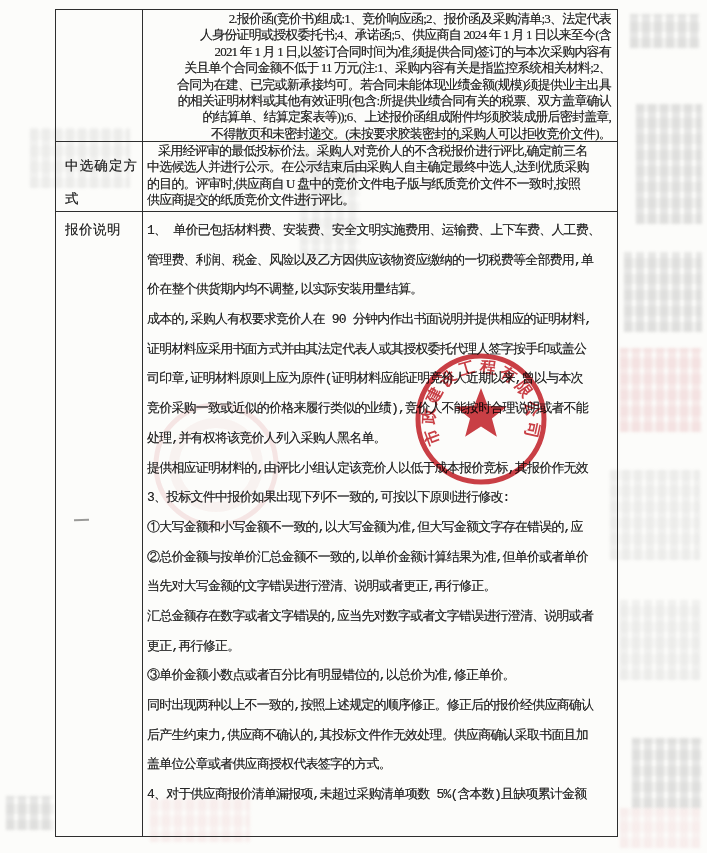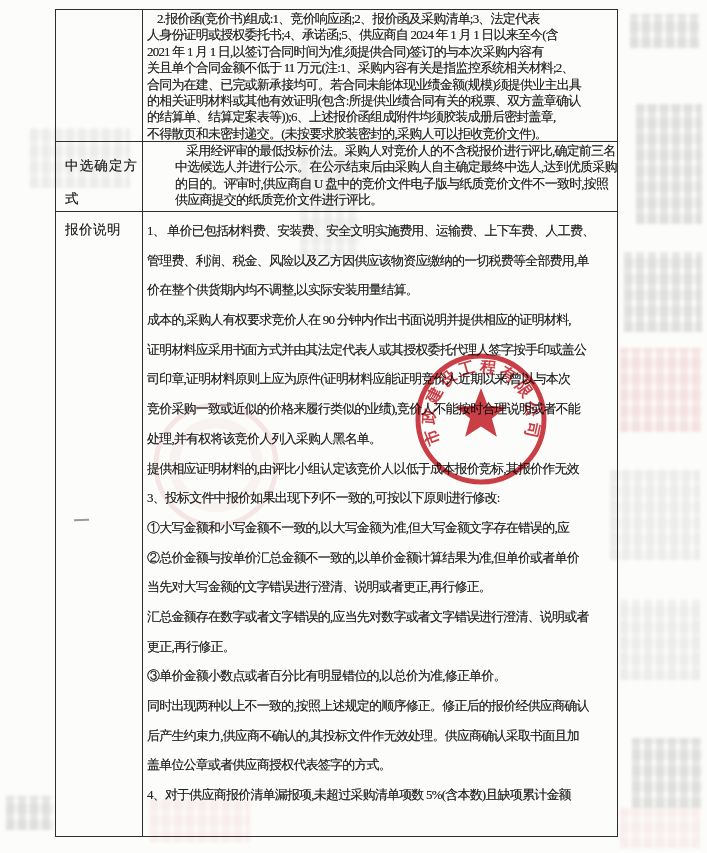--- a/index.html
+++ b/index.html
@@ -15,24 +15,24 @@
   .tbl{position:absolute;left:55px;top:9px;width:563px;height:828px;
        border:1.6px solid #2e2e2e;box-sizing:border-box;}
   .vline{position:absolute;top:0;bottom:0;left:86px;width:0;border-left:1.4px solid #2e2e2e;}
   .hline{position:absolute;left:0;right:0;height:0;border-top:1.4px solid #2e2e2e;}
   .hline.h1{top:131px;}
   .hline.h2{top:201px;}
   
   .txt{position:absolute;font-size:13px;letter-spacing:-0.8px;
        text-shadow:0 0 .5px rgba(30,30,30,.6);white-space:nowrap;}
   .tight .tl{line-height:16.4px;height:16.4px;}
-  .wide  .tl{line-height:29.7px;height:29.7px;}
-  .r1c{left:147px;top:11px;width:464px;}
+  .wide  .tl{line-height:29.7px;height:29.7px;font-family:Liberation Mono, monospace;}
+  .r1c{left:147px;top:11px;width:464px;text-align:right;}
   .r1c .tl:first-child{text-indent:10px;}
-  .r2c{left:147px;top:143px;width:464px;margin-left:28px;}
+  .r2c{left:147px;top:143px;width:464px;}
   .r2c .tl:first-child{text-indent:11px;}
   .r3c{left:147px;top:216px;width:464px;}
   .r2l{left:65px;top:149px;width:72px;font-size:13.5px;letter-spacing:0;}
   .r2l .tl{line-height:33px;height:33px;display:flex;justify-content:space-between;}
   .r3l{left:65px;top:221px;font-size:13.5px;letter-spacing:0.5px;}
   
   .seal{position:absolute;left:408px;top:349px;opacity:.88;mix-blend-mode:multiply;}
   .seal-faint{position:absolute;left:150px;top:395px;opacity:.9;}
   
   .smudge{position:absolute;filter:blur(1.4px);opacity:.45;pointer-events:none;

